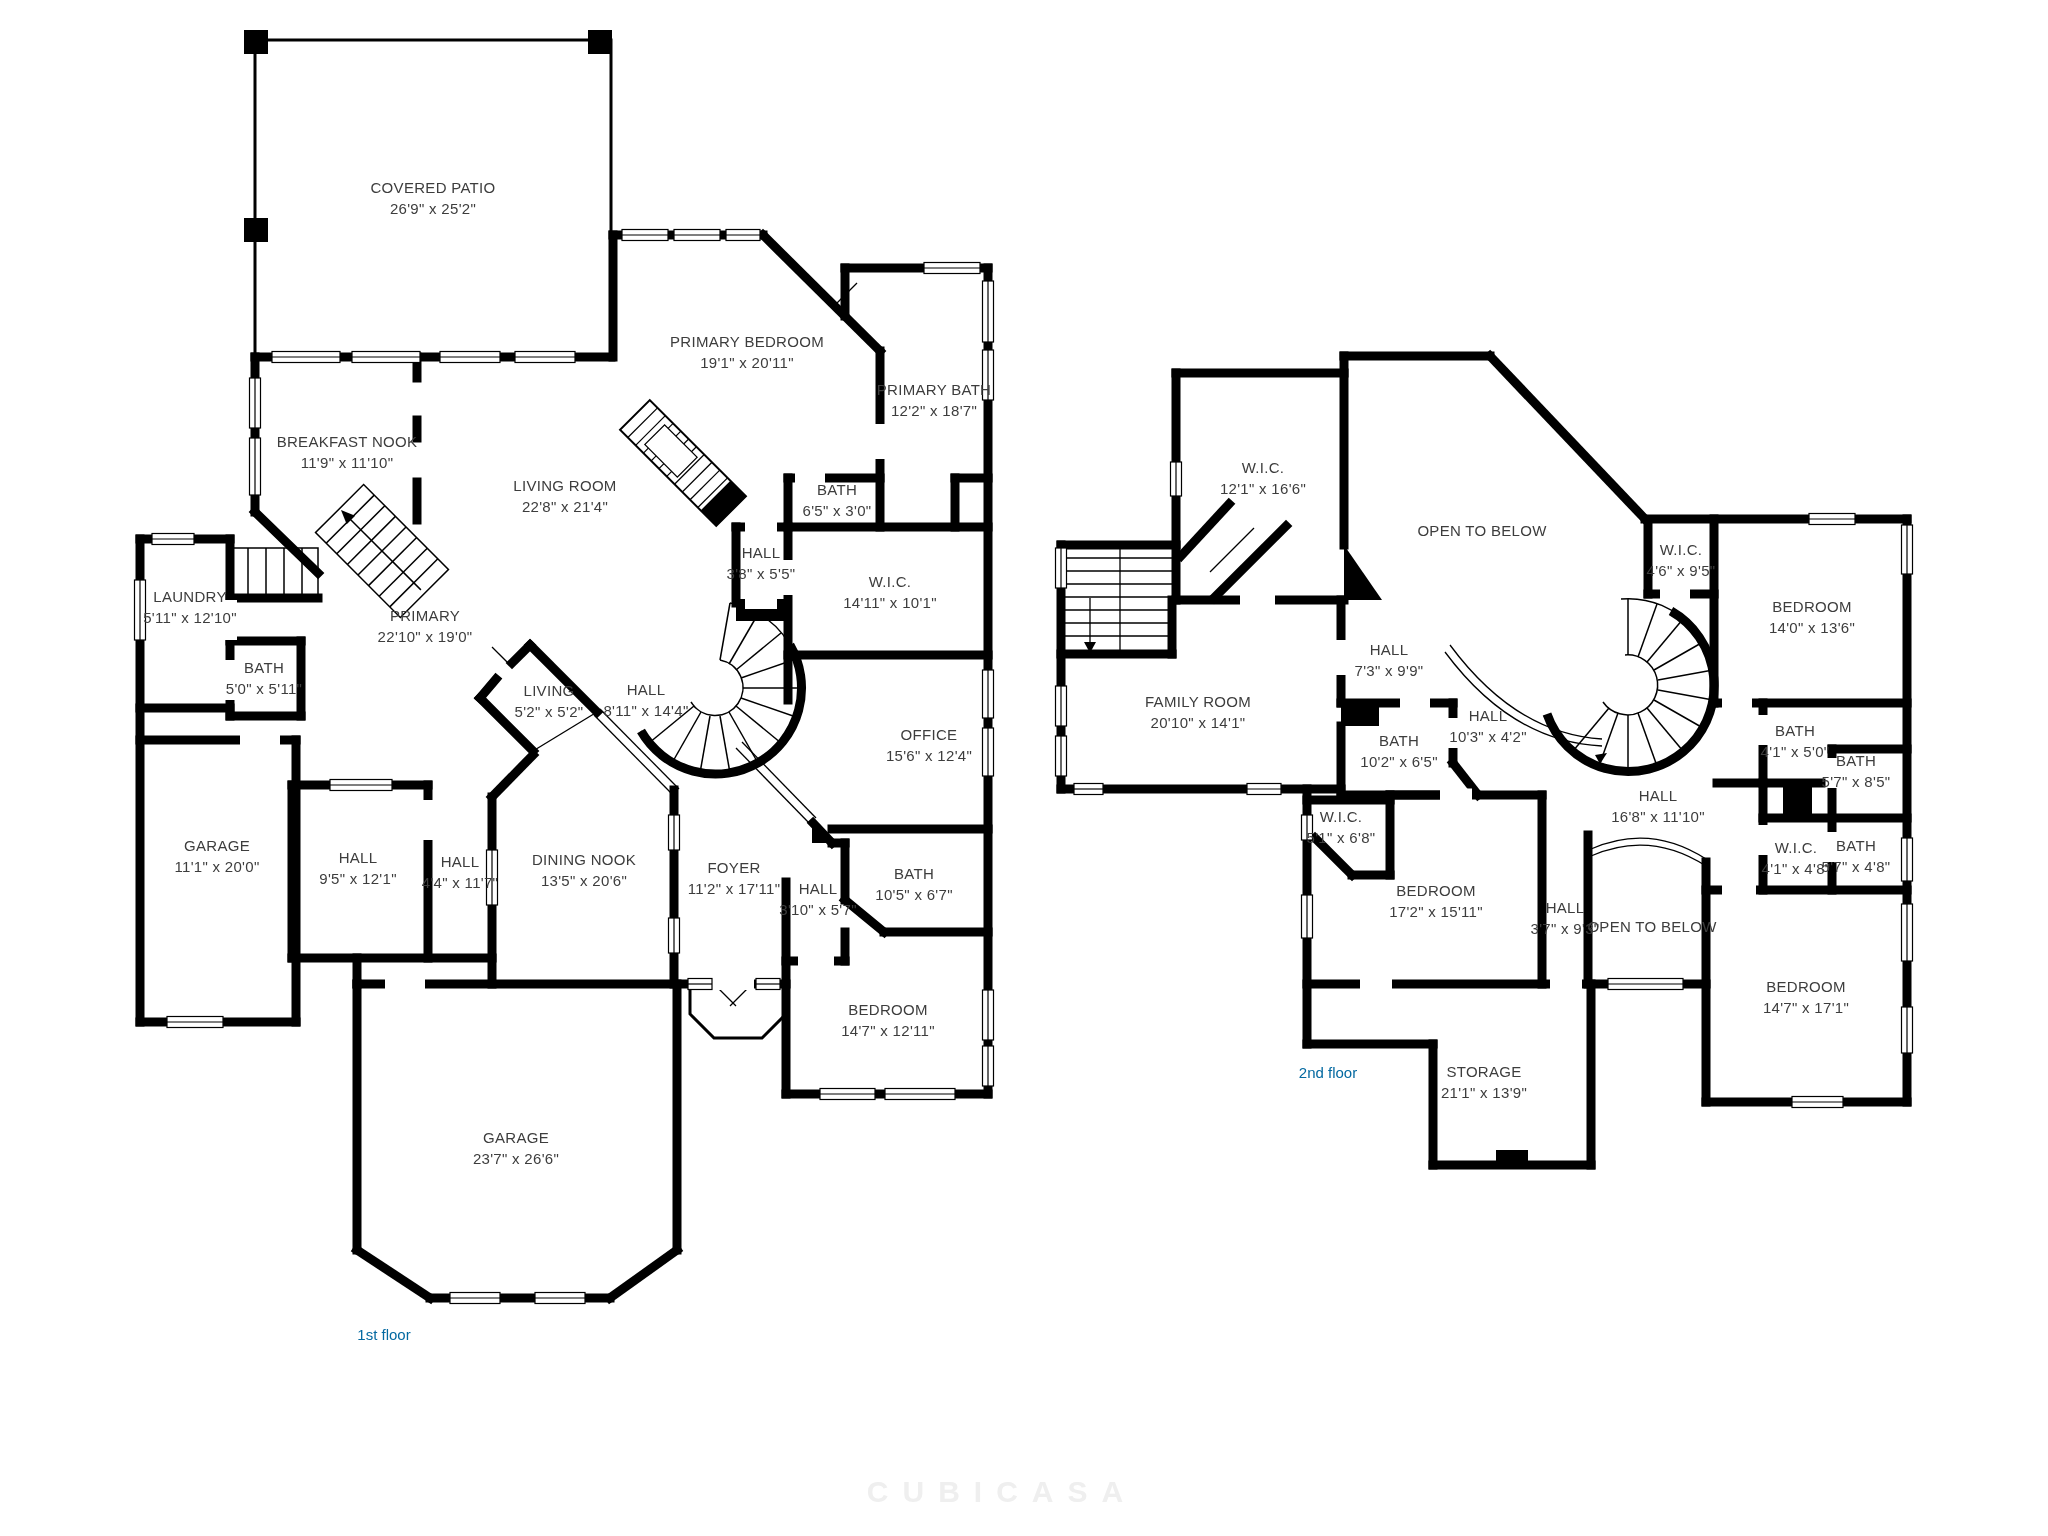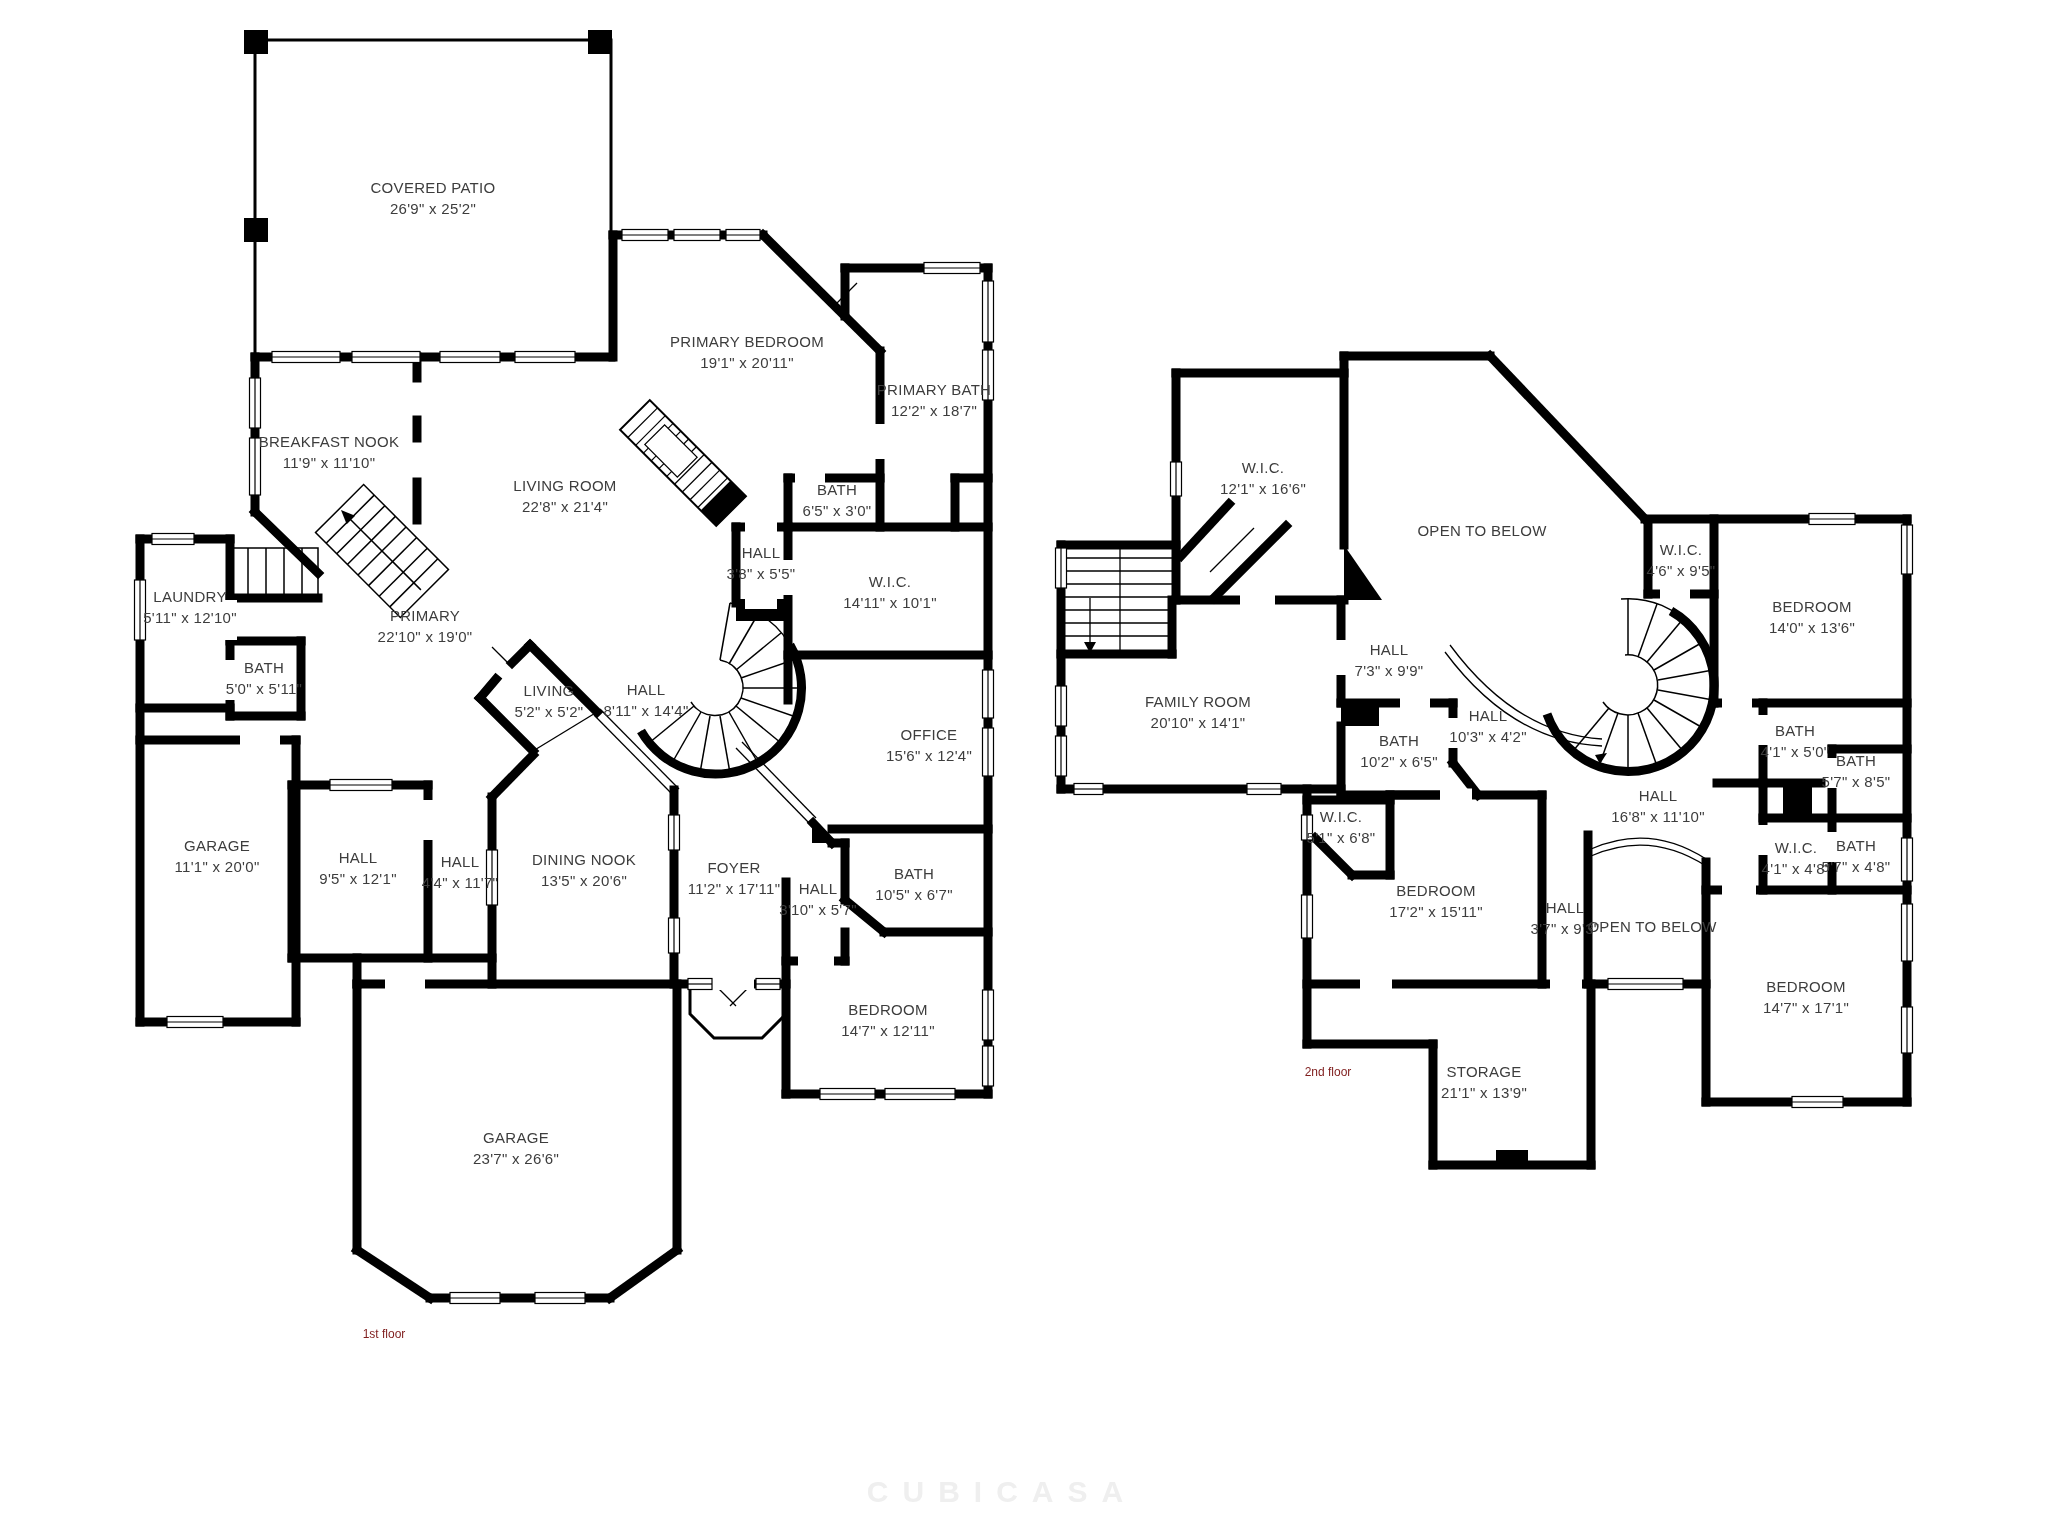--- a/index.html
+++ b/index.html
@@ -2,21 +2,21 @@
 <html><head>
 <meta charset="utf-8">
 <style>
   html,body{margin:0;padding:0;background:#fff;}
   #stage{position:relative;width:2048px;height:1536px;background:#fff;overflow:hidden;
          font-family:"Liberation Sans",sans-serif;}
   #plan-svg{position:absolute;left:0;top:0;}
   .rl{position:absolute;transform:translate(-50%,-50%);text-align:center;white-space:nowrap;
       font-size:15px;line-height:21px;color:#3d3d3d;letter-spacing:.3px;}
   .rn,.rd{display:block;}
-  .cap{position:absolute;transform:translate(-50%,-50%);font-size:12px;color:#7f1d1d;white-space:nowrap;}
+  .cap{position:absolute;transform:translate(-50%,-50%);font-size:15px;color:#0369a1;white-space:nowrap;}
   .wm{position:absolute;left:1002px;top:1492px;transform:translate(-50%,-50%);
       font-size:30px;color:#efefef;letter-spacing:14px;font-weight:bold;}
 </style>
 </head>
 <body>
 
 <div id="stage">
 
 <svg id="plan-svg" width="2048" height="1536" viewBox="0 0 2048 1536" xmlns="http://www.w3.org/2000/svg">
 
@@ -413,21 +413,21 @@
       <span class="rd">26'9" x 25'2"</span>
     </div>
   <div class="rl" style="left:747px;top:352px">
       <span class="rn">PRIMARY BEDROOM</span>
       <span class="rd">19'1" x 20'11"</span>
     </div>
   <div class="rl" style="left:934px;top:400px">
       <span class="rn">PRIMARY BATH</span>
       <span class="rd">12'2" x 18'7"</span>
     </div>
-  <div class="rl" style="left:329px;top:452px">
+  <div class="rl" style="left:347px;top:452px">
       <span class="rn">BREAKFAST NOOK</span>
       <span class="rd">11'9" x 11'10"</span>
     </div>
   <div class="rl" style="left:565px;top:496px">
       <span class="rn">LIVING ROOM</span>
       <span class="rd">22'8" x 21'4"</span>
     </div>
   <div class="rl" style="left:837px;top:500px">
       <span class="rn">BATH</span>
       <span class="rd">6'5" x 3'0"</span>

